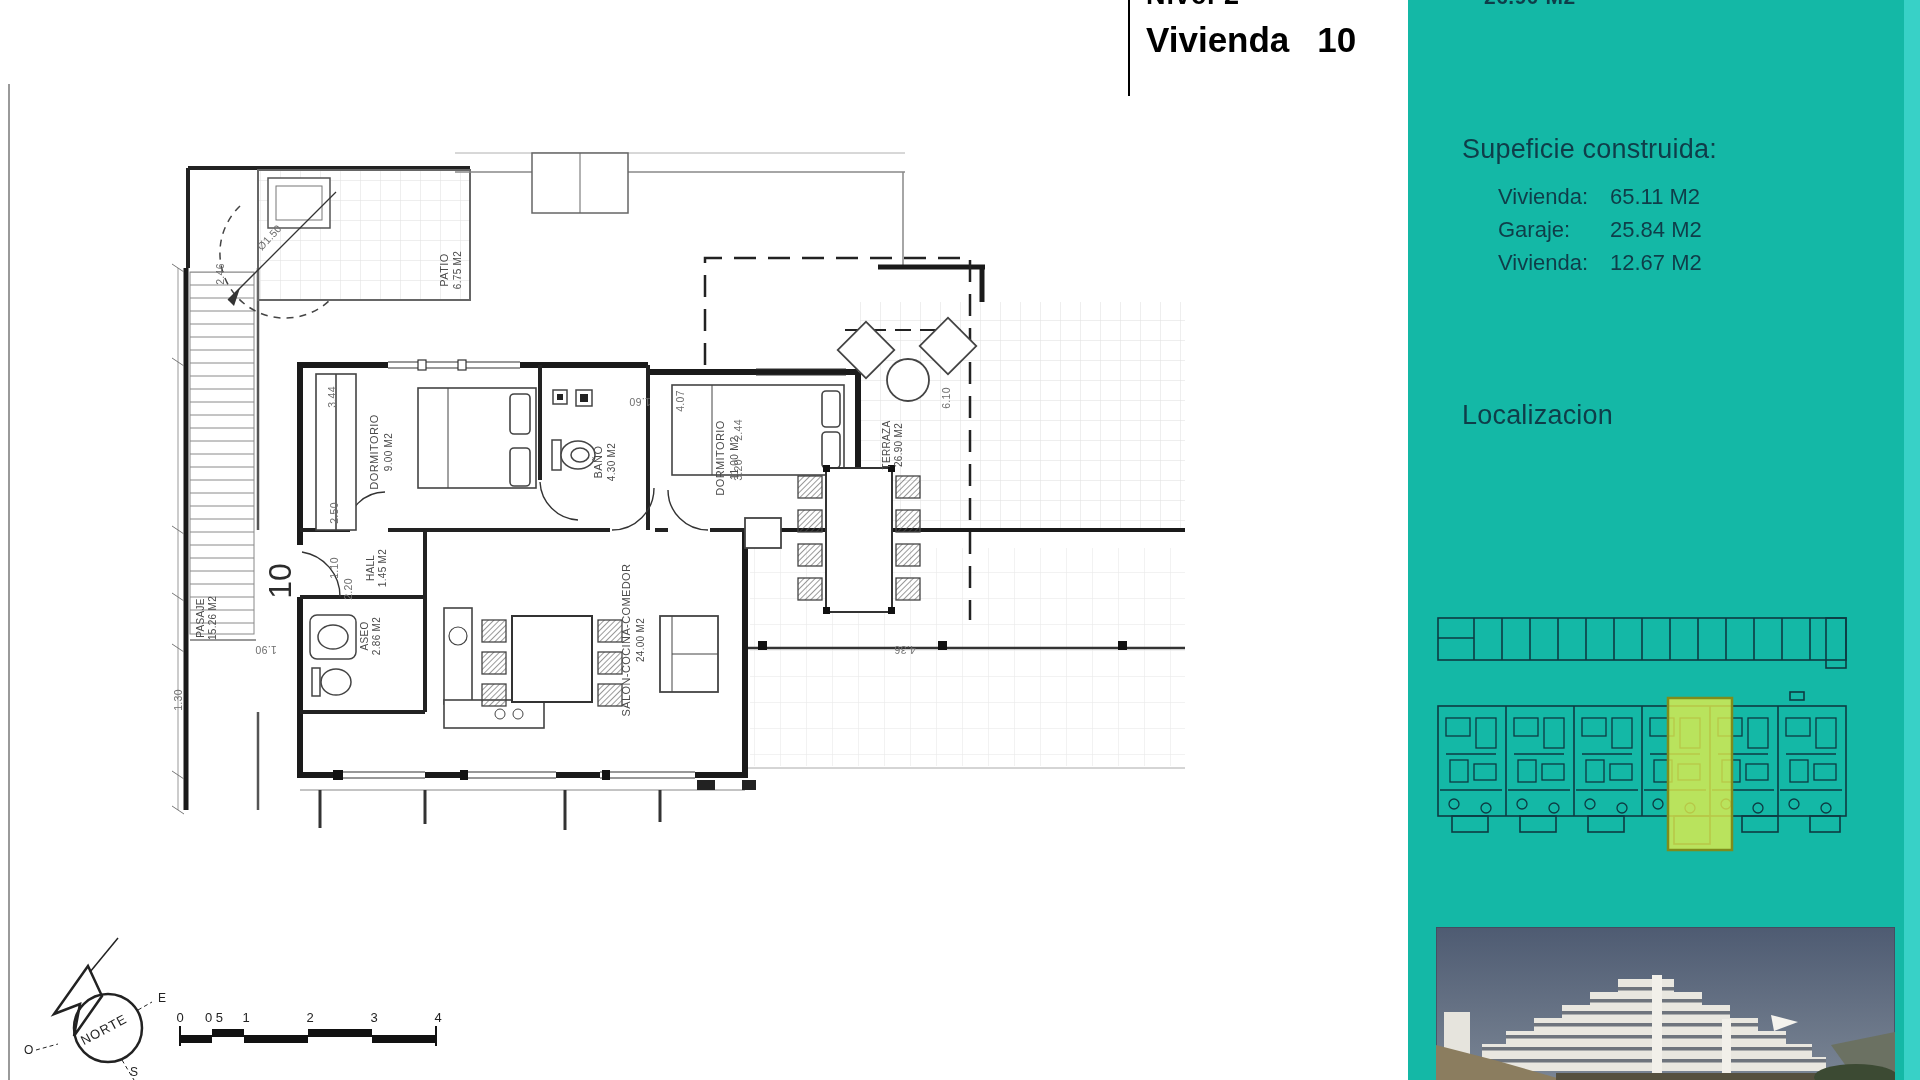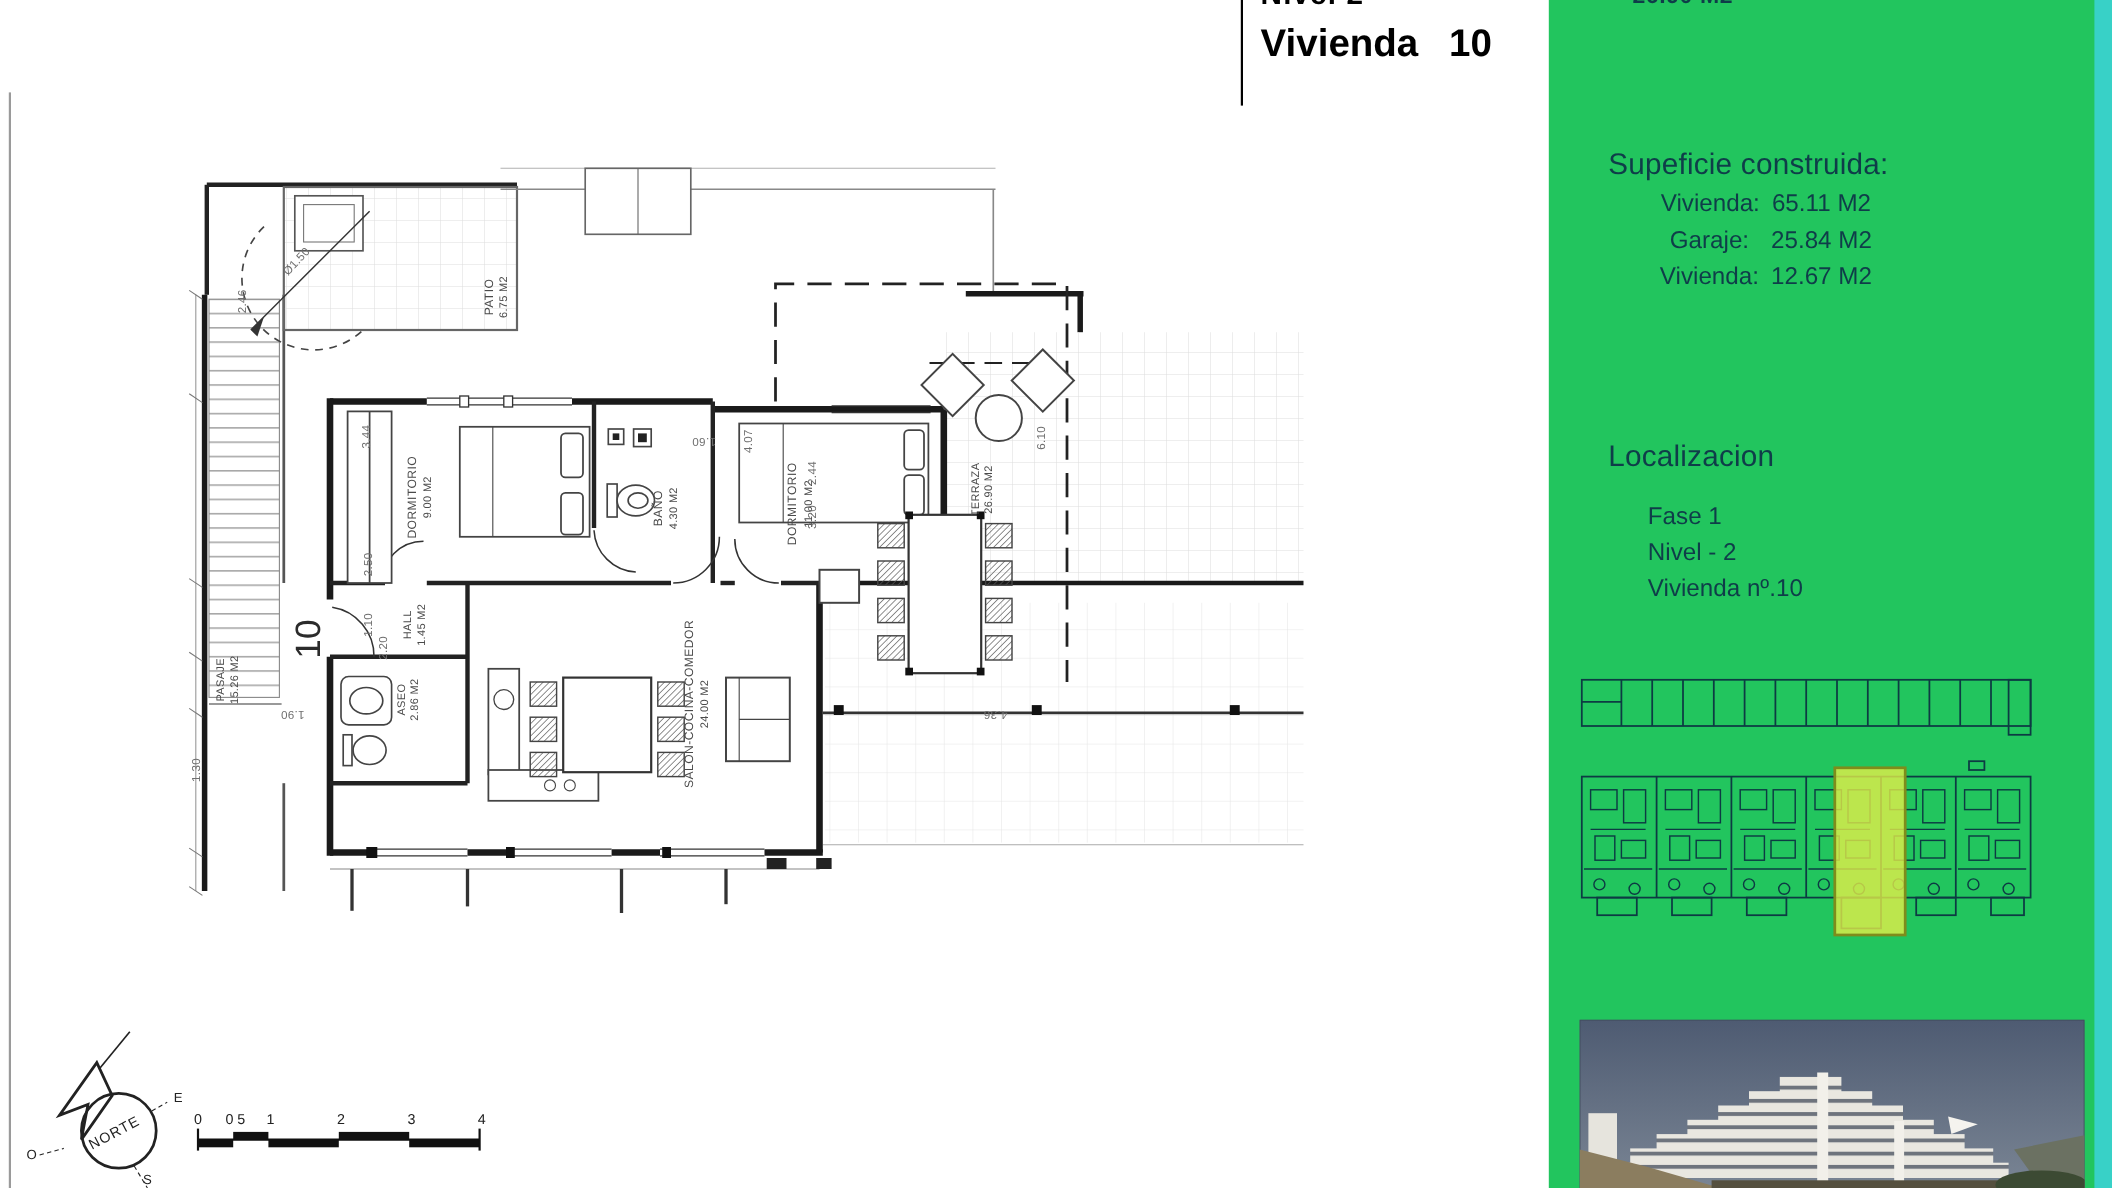--- a/index.html
+++ b/index.html
@@ -11,21 +11,21 @@
   .page-border{position:absolute;left:8px;top:84px;width:2px;height:996px;background:#9a9a9a;}
 
   
   .titleblock{position:absolute;left:1143px;top:0;width:270px;height:72px;overflow:hidden;color:#000;}
   .titleblock .t1{position:absolute;left:3px;top:-20px;font-size:27px;font-weight:bold;letter-spacing:1px;white-space:nowrap;}
   .titleblock .t2{position:absolute;left:3px;top:20px;font-size:35px;font-weight:bold;white-space:nowrap;}
   .titleblock .t2 .num{margin-left:28px;}
   .title-divider{position:absolute;left:1128px;top:0;width:2px;height:96px;background:#000;}
 
   
-  .sidebar{position:absolute;left:1408px;top:0;width:512px;height:1080px;background:#22c55e;overflow:hidden;color:#0f3d49;}
+  .sidebar{position:absolute;left:1408px;top:0;width:512px;height:1080px;background:#14b8a6;overflow:hidden;color:#0f3d49;}
   .sidebar .edge{position:absolute;right:0;top:0;width:16px;height:1080px;background:#38d1c7;}
   .sb-partial{position:absolute;left:76px;top:-15px;font-size:21px;font-weight:600;letter-spacing:.5px;}
   .sb-h{position:absolute;left:54px;font-size:27px;letter-spacing:.2px;}
   .sb-list{position:absolute;left:90px;font-size:22px;line-height:33px;}
   .sb-list .lbl{display:inline-block;width:112px;}
   .sb-list div{white-space:nowrap;}
 
   .siteplan{position:absolute;left:1422px;top:598px;}
   .photo{position:absolute;left:1436px;top:927px;}
 
@@ -344,32 +344,27 @@
     <div class="t1">Nivel 2</div>
     <div class="t2">
       <span>Vivienda</span><span class="num">10</span>
     </div>
   </div>
 
   <div class="sidebar">
     <div class="sb-partial">26.90 M2</div>
 
     <div class="sb-h" style="top:134px;">Supeficie construida:</div>
-    <div class="sb-list" style="top:168px;text-align:center;">
+    <div class="sb-list" style="top:180px;">
       <div><span class="lbl">Vivienda:</span><span>65.11 M2</span></div>
       <div><span class="lbl">Garaje:</span><span>25.84 M2</span></div>
       <div><span class="lbl">Vivienda:</span><span>12.67 M2</span></div>
     </div>
 
     <div class="sb-h" style="top:400px;">Localizacion</div>
-    <div class="sb-list" style="top:452px;">
-      <div>Fase 1</div>
-      <div>Nivel - 2</div>
-      <div>Vivienda nº.10</div>
-    </div>
 
     <div class="edge"></div>
   </div>
 
   <svg class="siteplan" width="460" height="262" viewBox="0 0 460 262">
     <defs>
       <g id="miniunit" fill="none" stroke="#0d3b43" stroke-width="1.3">
         <rect x="6" y="12" width="24" height="18"></rect>
         <rect x="36" y="12" width="20" height="30"></rect>
         <line x1="6" y1="48" x2="56" y2="48"></line>

